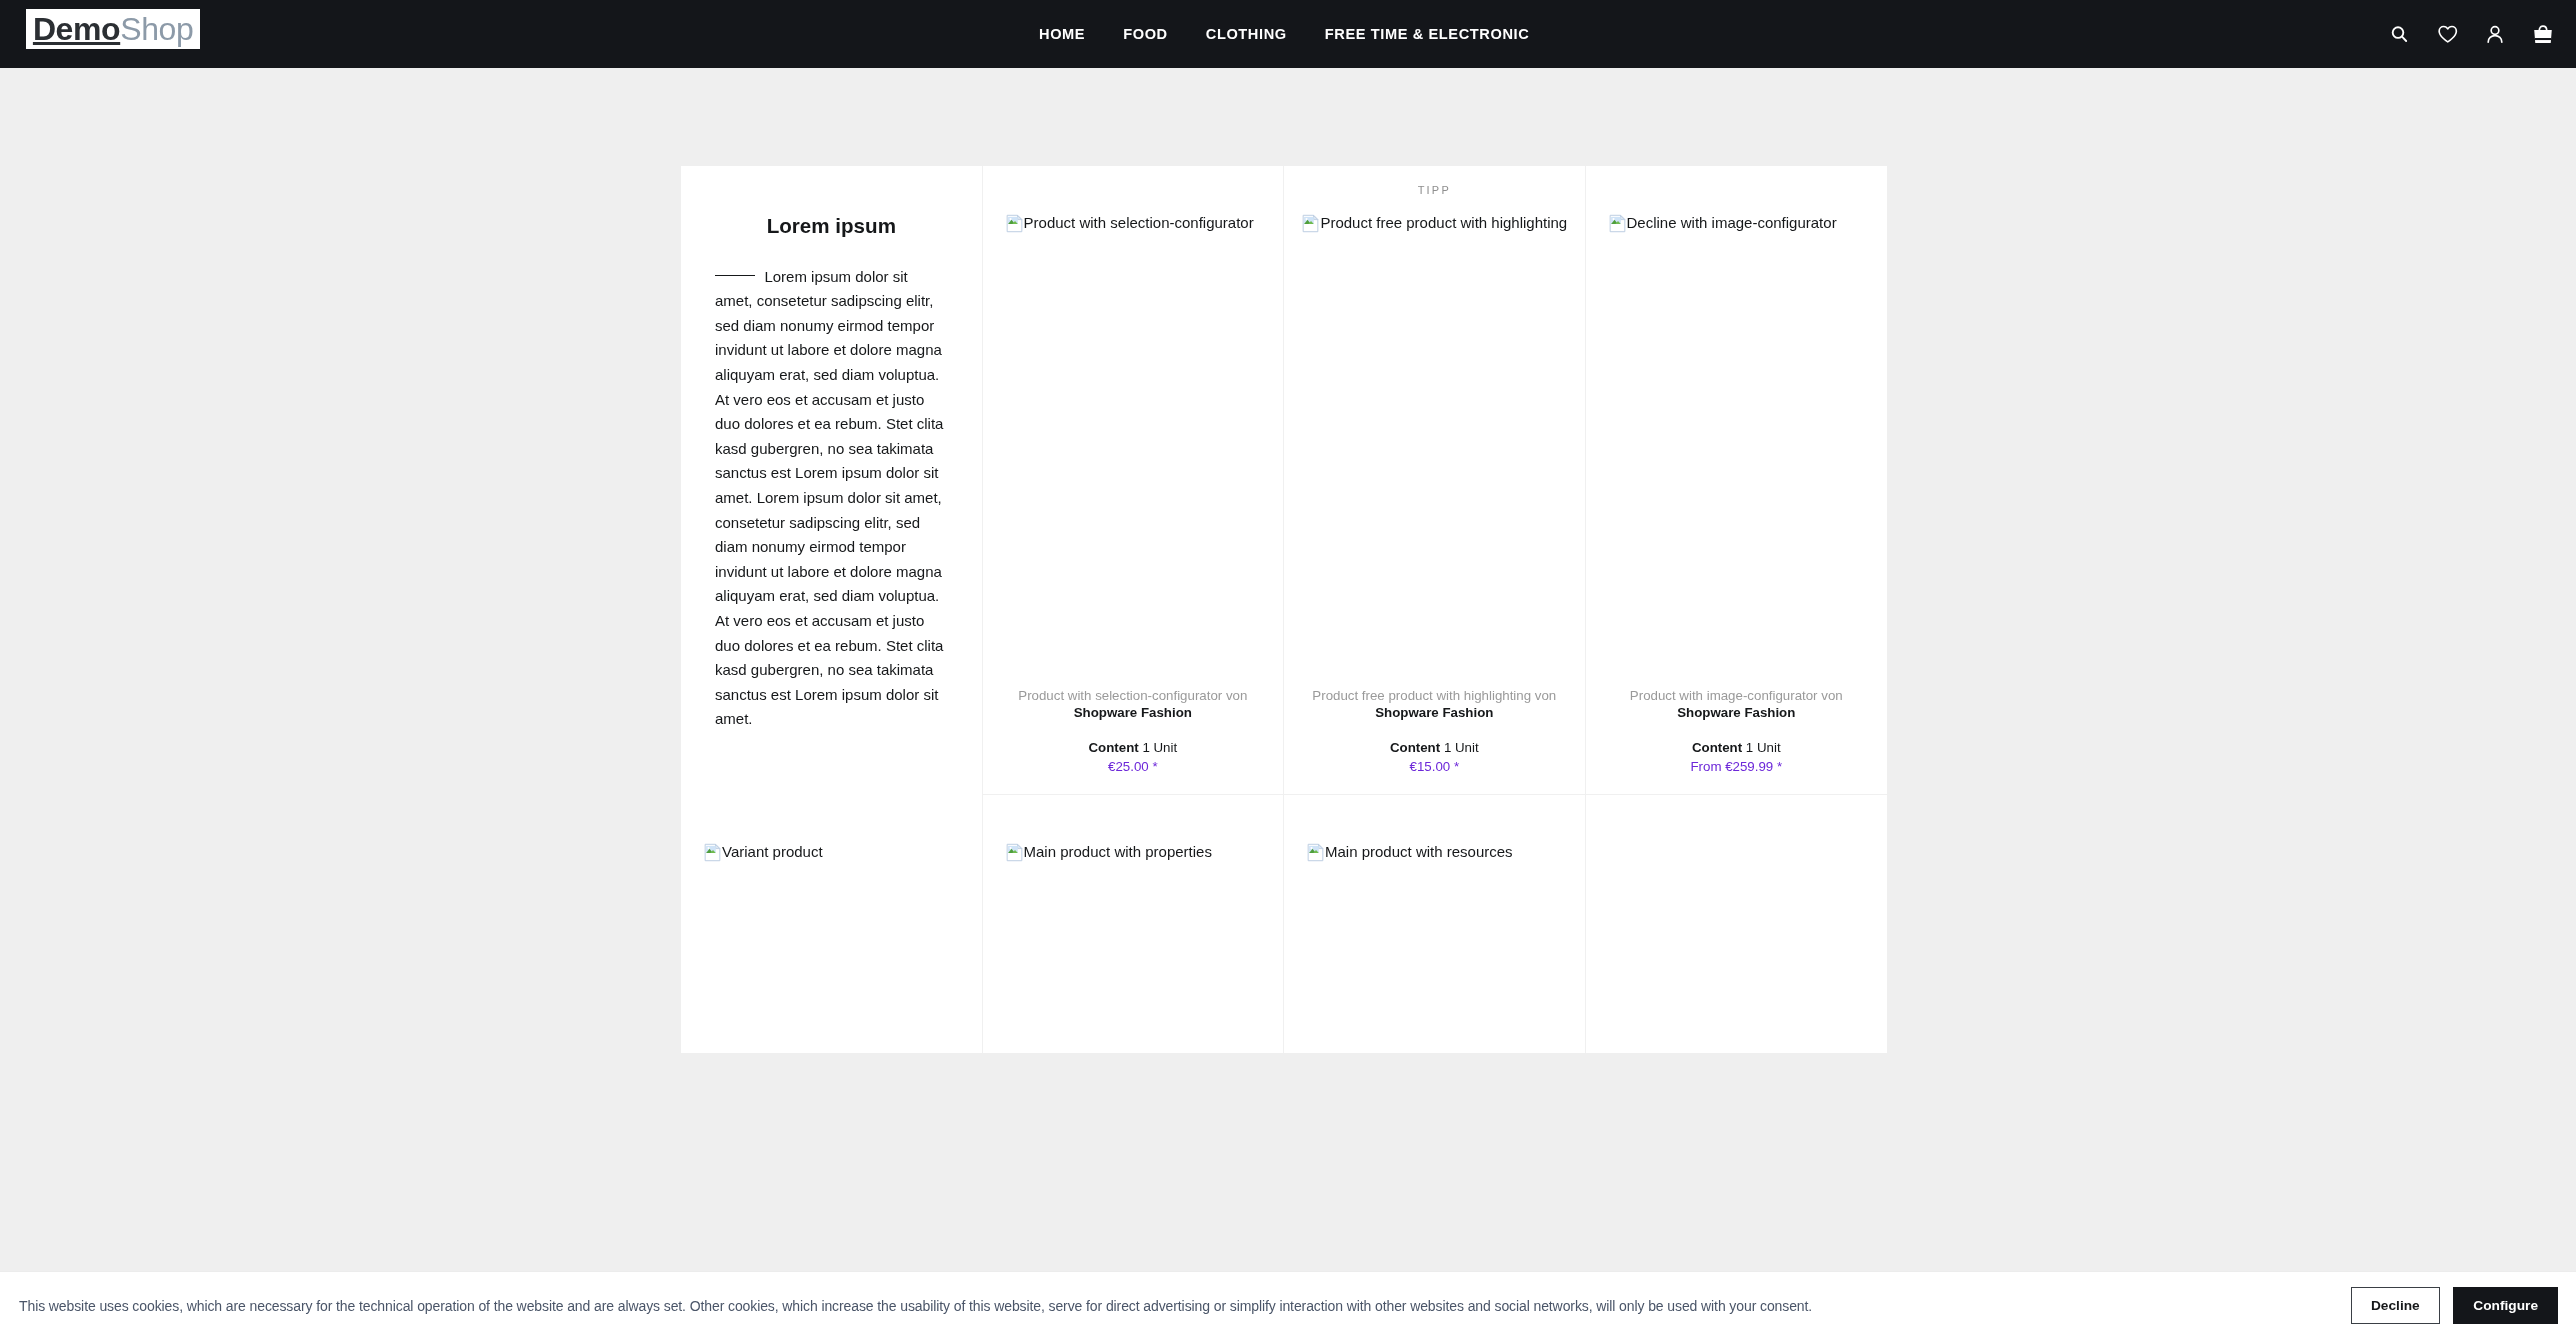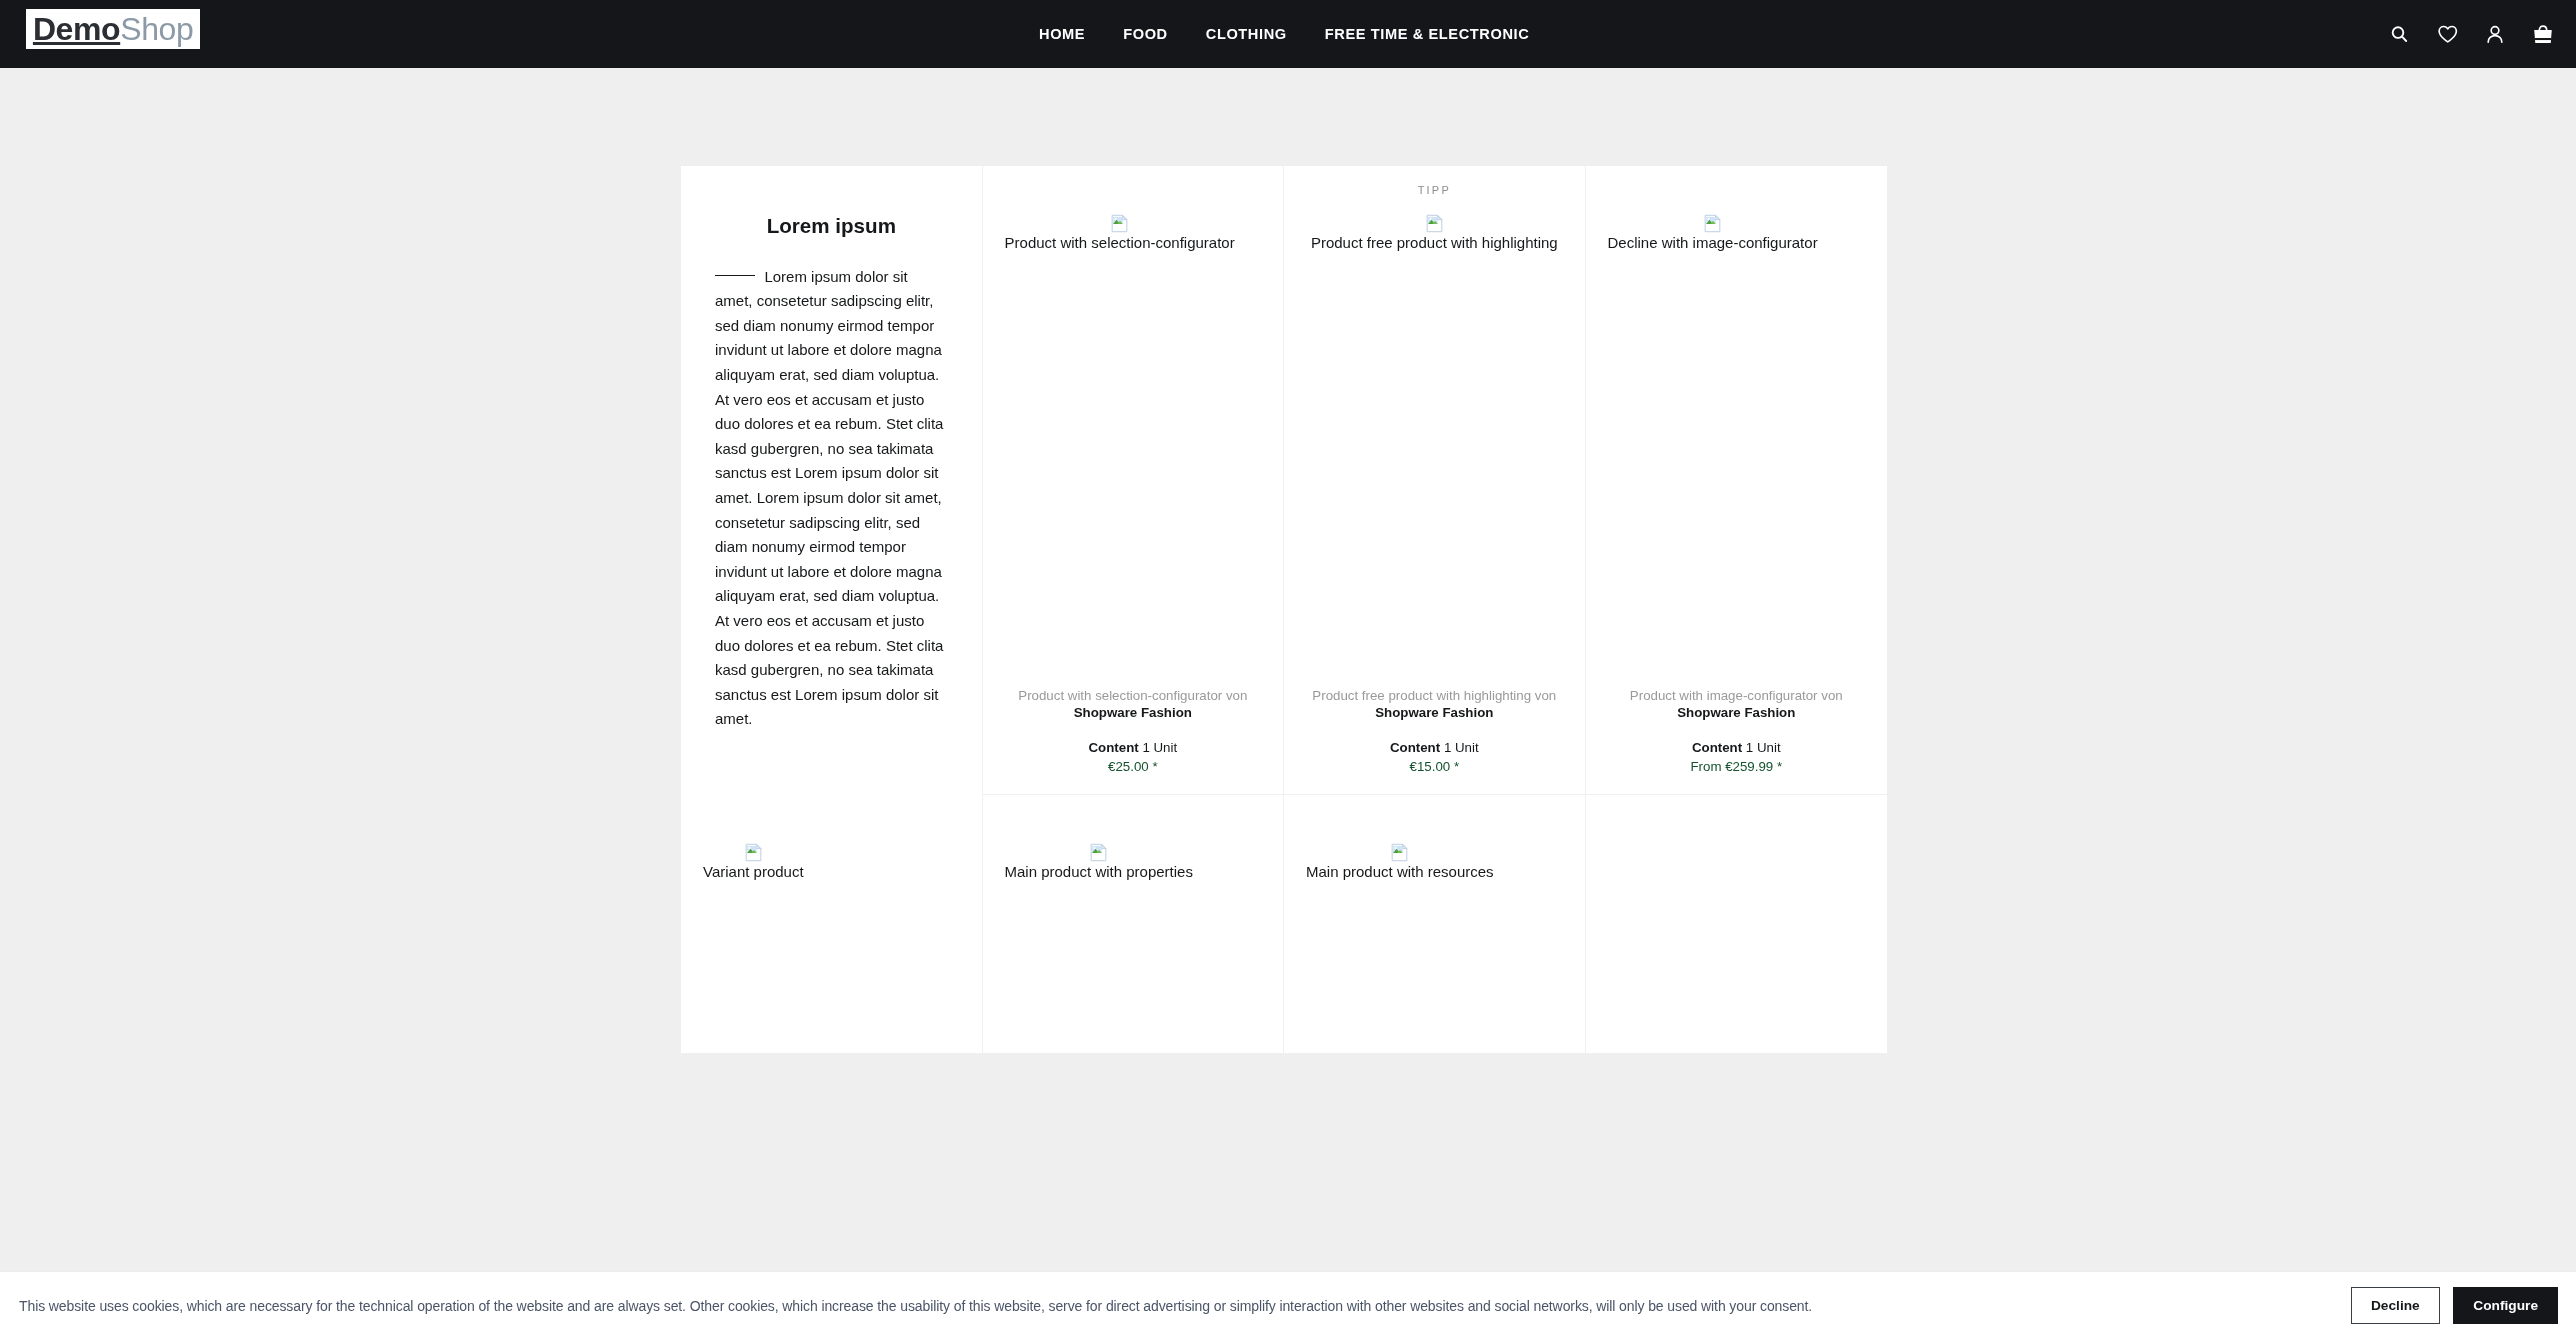--- a/index.html
+++ b/index.html
@@ -207,24 +207,23 @@
     align-items: flex-start;
     justify-content: center;
     padding: 0 12px;
   }
   .img-area.left {
     justify-content: flex-start;
     padding-left: 22px;
   }
   .broken-img {
     display: inline-flex;
-    align-items: center;
+    align-items: flex-end;
     gap: 0px;
     max-width: 100%;
-    flex-direction: column;
   }
   .broken-ico {
     flex: 0 0 auto;
     width: 19px;
     height: 19px;
     margin-top: 0.9px;
   }
   .alt-text {
     font-size: 15px;
     line-height: 20px;
@@ -252,21 +251,21 @@
     margin-top: 18px;
     font-size: 13.3px;
     line-height: 17px;
     color: #16181a;
   }
   .prod-content b { font-weight: bold; }
   .prod-price {
     margin-top: 1.7px;
     font-size: 13.3px;
     line-height: 17px;
-    color: #14532d;
+    color: #6d28d9;
   }
 
   .row2 .product-cell {
     height: 258px;
     border-bottom: none;
   }
   .row2 .img-area { height: 120px; }
 
   
   .cookie {

